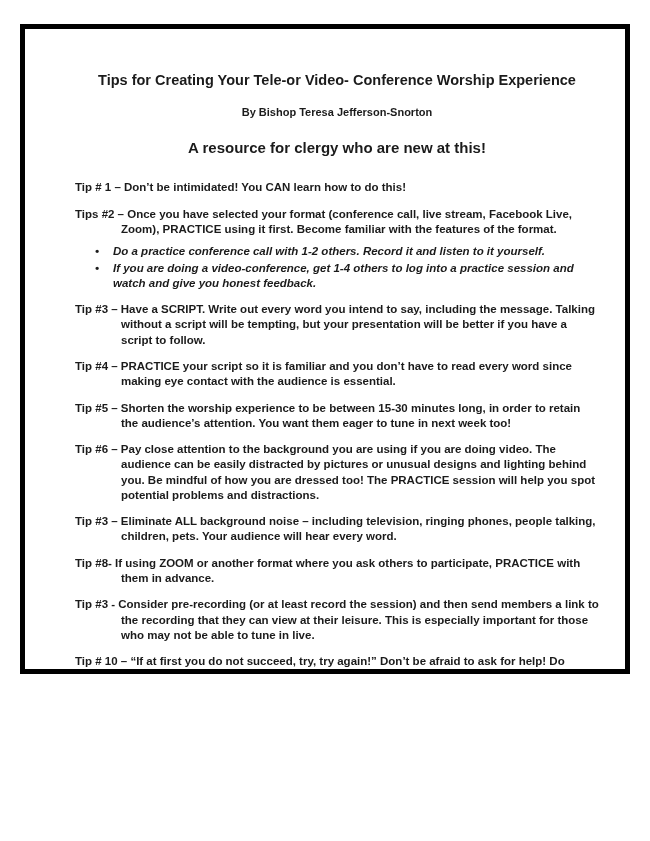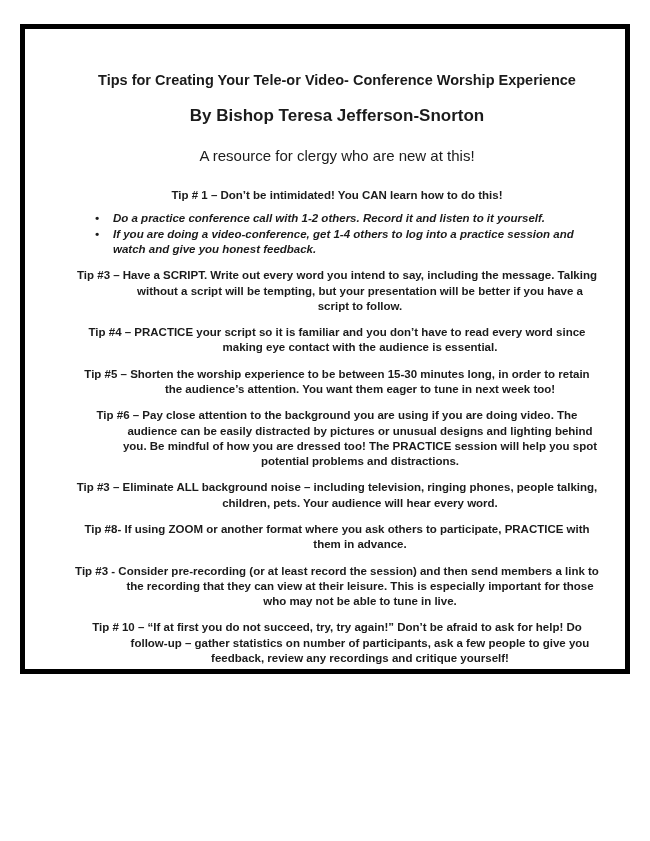--- a/index.html
+++ b/index.html
@@ -34,39 +34,38 @@
   }
   .title {
     margin: 0 0 16px 0;
     font-size: 14.5px;
     font-weight: 700;
     text-align: center;
     line-height: 1.25;
   }
   .byline {
     margin: 0;
-    font-size: 17px;
+    font-size: 11px;
     font-weight: 700;
     text-align: center;
     line-height: 1.3;
   }
   .subtitle {
     margin: 20px 0 24px 0;
     font-size: 15px;
-    font-weight: 400;
+    font-weight: 700;
     text-align: center;
   }
   .tip {
     margin: 0 0 11px 0;
     font-size: 11.5px;
     font-weight: 700;
     line-height: 1.33;
     padding-left: 46px;
     text-indent: -46px;
-    text-align: center;
   }
   .bullets {
     list-style: none;
     margin: -4px 0 11px 0;
     padding: 0 0 0 20px;
   }
   .bullets li {
     font-size: 11.5px;
     font-weight: 700;
     line-height: 1.33;
@@ -91,20 +90,21 @@
 
       <h1 class="title">Tips for Creating Your Tele-or Video- Conference Worship Experience</h1>
 
       <p class="byline">By Bishop Teresa Jefferson-Snorton</p>
 
       <h2 class="subtitle">A resource for clergy who are new at this!</h2>
 
       <div class="tips">
         <p class="tip">Tip # 1 – Don’t be intimidated! You CAN learn how to do this!</p>
 
+        <p class="tip">Tips #2 – Once you have selected your format (conference call, live stream, Facebook Live, Zoom), PRACTICE using it first. Become familiar with the features of the format.</p>
         <ul class="bullets">
           <li>Do a practice conference call with 1-2 others. Record it and listen to it yourself.</li>
           <li>If you are doing a video-conference, get 1-4 others to log into a practice session and watch and give you honest feedback.</li>
         </ul>
 
         <p class="tip">Tip #3 – Have a SCRIPT.  Write out every word you intend to say, including the message. Talking without a script will  be tempting, but your presentation will be  better if you have a script to follow.</p>
         <p class="tip">Tip #4 – PRACTICE your script so it is familiar and you don’t have to read every word since making eye contact with the audience is essential.</p>
         <p class="tip">Tip #5 – Shorten the worship experience to be between 15-30 minutes long, in order to retain the audience’s attention. You want them eager to tune in next week too!</p>
         <p class="tip">Tip #6 – Pay close attention to the background you are using if you are doing video. The audience can be easily distracted by pictures or unusual designs and lighting behind you. Be mindful of how you are dressed too! The PRACTICE session will help you spot potential problems and distractions.</p>
         <p class="tip">Tip #3 – Eliminate ALL background noise – including television, ringing phones,  people talking, children, pets. Your audience will hear every word.</p>

